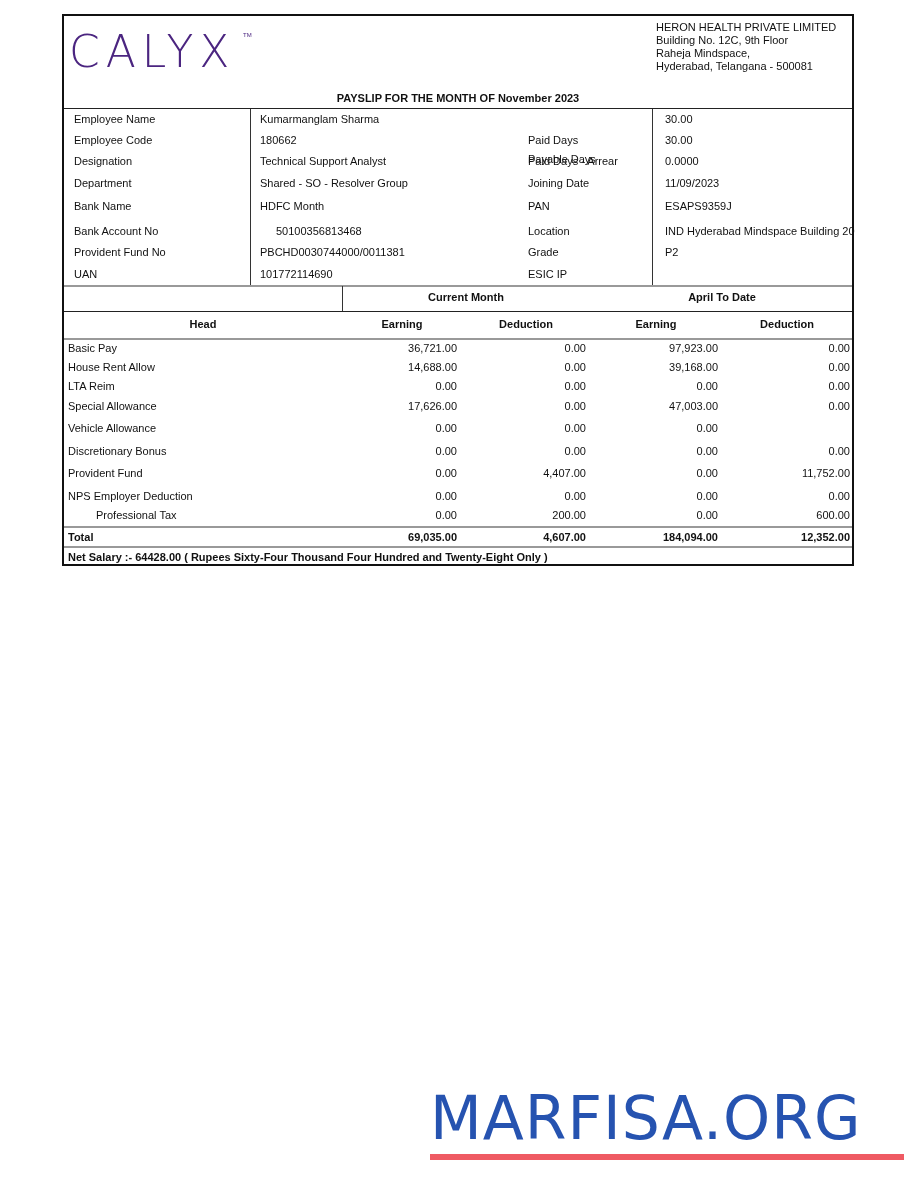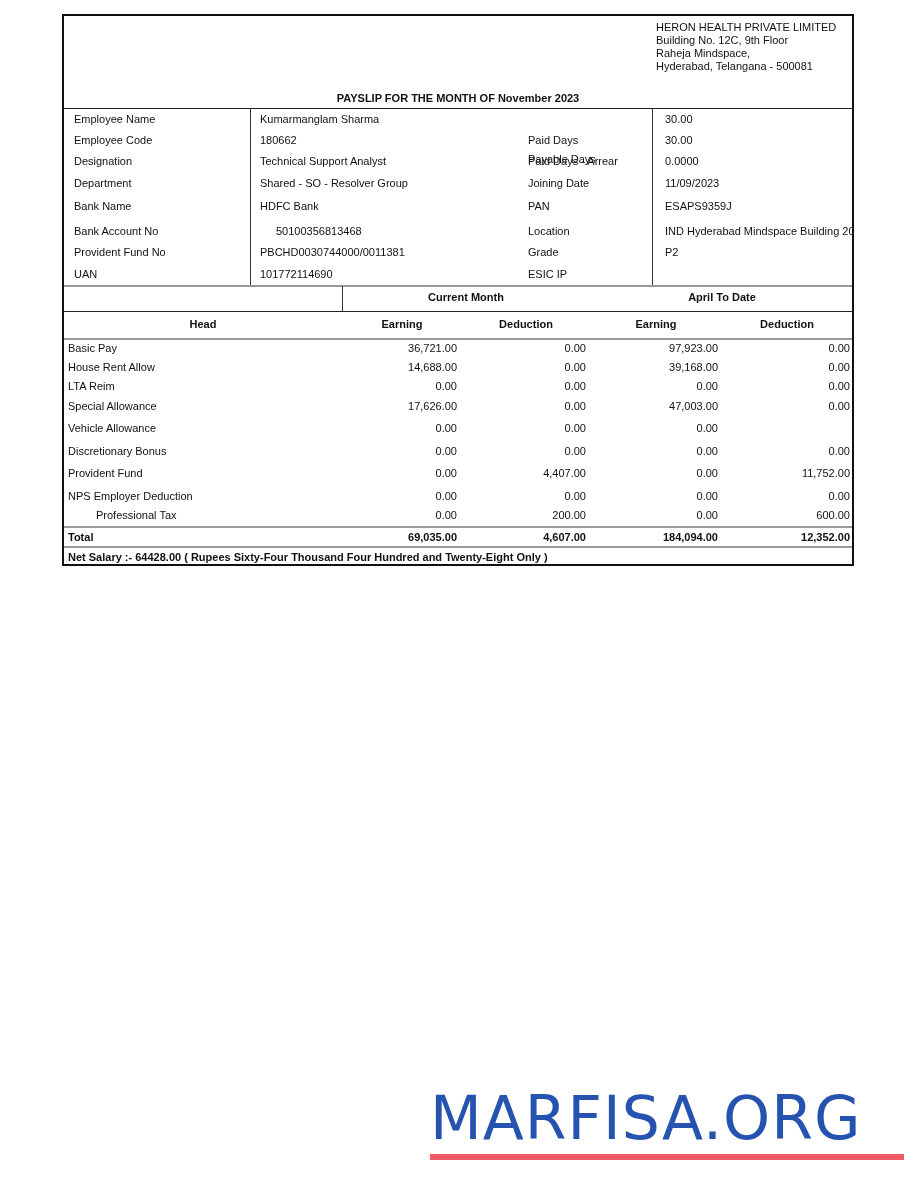--- a/index.html
+++ b/index.html
@@ -19,20 +19,24 @@
   .center { text-align: center; }
   .watermark { position: absolute; left: 430px; top: 1088px; width: 478px; }
   .wm-text { font-family: "DejaVu Sans", sans-serif; font-size: 60px; color: #2653b0; letter-spacing: 1px; line-height: 1; font-weight: 500; }
   .wm-line { margin-top: 6px; height: 6px; width: 474px; background: #ef5a63; }
 </style>
 </head>
 <body>
 
 <div class="slip">
 
+  <div class="logo">
+    <span class="logo-text">CALYX</span>
+    <span class="tm">TM</span>
+  </div>
 
   <div class="address">
     <div>HERON HEALTH PRIVATE LIMITED</div>
     <div>Building No. 12C, 9th Floor</div>
     <div>Raheja Mindspace,</div>
     <div>Hyderabad, Telangana - 500081</div>
   </div>
 
   <div class="title">PAYSLIP FOR THE MONTH OF November 2023</div>
 
@@ -44,21 +48,21 @@
   <div>
     <div class="cell" style="left:10px; top:97px;">Employee Name</div>
     <div class="cell" style="left:196px; top:97px;">Kumarmanglam Sharma</div>
     <div class="cell" style="left:10px; top:118px;">Employee Code</div>
     <div class="cell" style="left:196px; top:118px;">180662</div>
     <div class="cell" style="left:10px; top:139px;">Designation</div>
     <div class="cell" style="left:196px; top:139px;">Technical Support Analyst</div>
     <div class="cell" style="left:10px; top:161px;">Department</div>
     <div class="cell" style="left:196px; top:161px;">Shared - SO - Resolver Group</div>
     <div class="cell" style="left:10px; top:184px;">Bank Name</div>
-    <div class="cell" style="left:196px; top:184px;">HDFC Bank</div>
+    <div class="cell" style="left:196px; top:184px;">HDFC Month</div>
     <div class="cell" style="left:10px; top:209px;">Bank Account No</div>
     <div class="cell" style="left:212px; top:209px;">50100356813468</div>
     <div class="cell" style="left:10px; top:230px;">Provident Fund No</div>
     <div class="cell" style="left:196px; top:230px;">PBCHD0030744000/0011381</div>
     <div class="cell" style="left:10px; top:252px;">UAN</div>
     <div class="cell" style="left:196px; top:252px;">101772114690</div>
   </div>
 
   <div>
     <div class="cell" style="left:464px; top:97px;margin-top:40px;">Payable Days</div>

